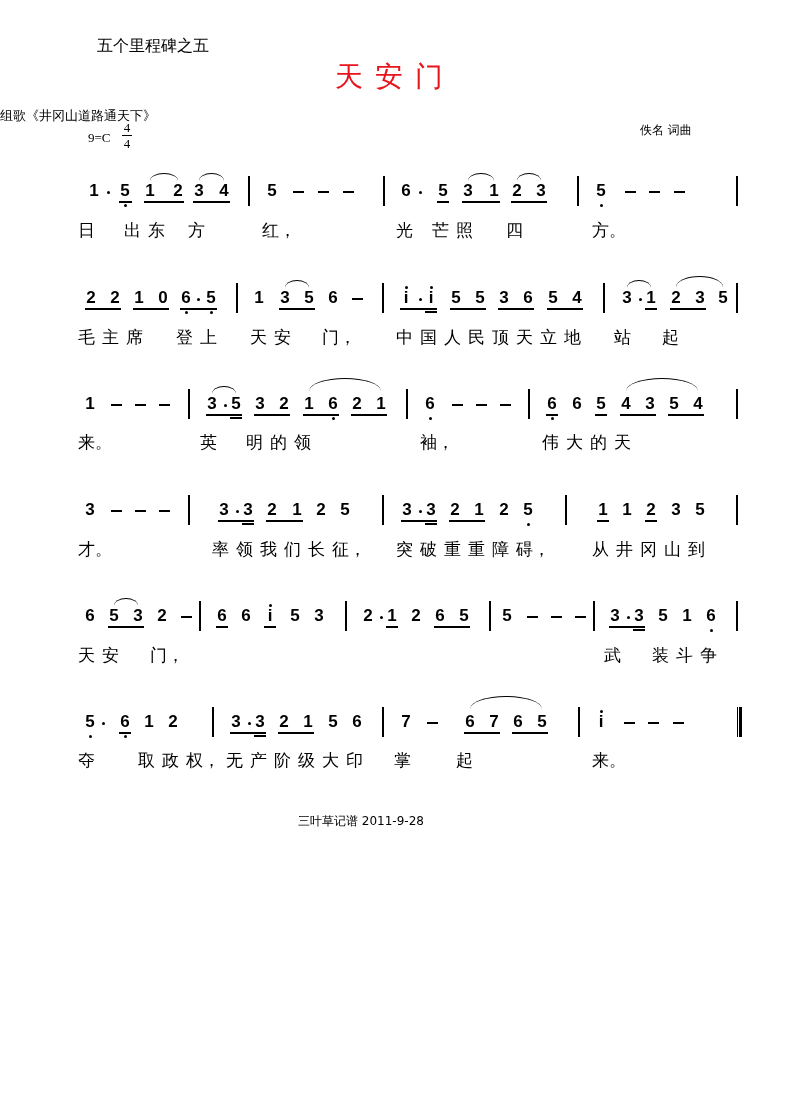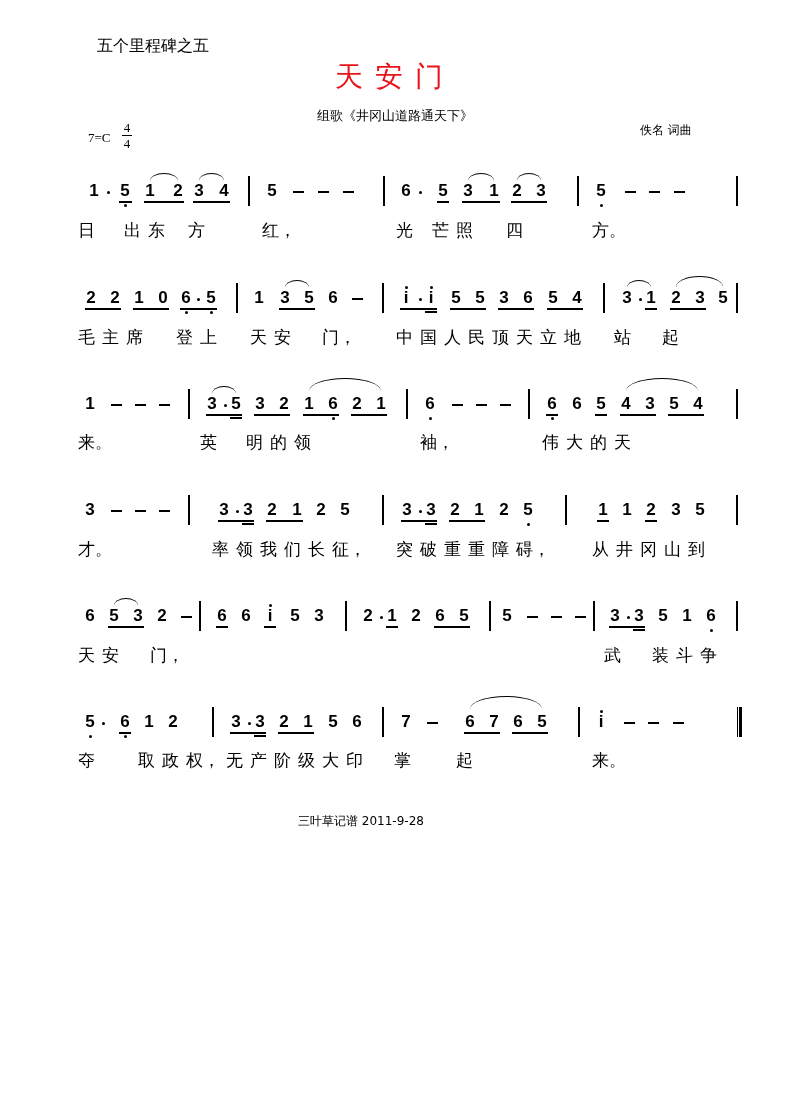--- a/index.html
+++ b/index.html
@@ -2,21 +2,21 @@
 <html><head>
 <meta charset="utf-8">
 <style>
   html, body { margin:0; padding:0; background:#ffffff; }
   body { width:790px; height:1119px; position:relative; overflow:hidden;
          font-family: "DejaVu Sans", sans-serif; color:#000; }
   .abs { position:absolute; white-space:nowrap; }
   .series { left:97px; top:36px; font-size:16px; font-family:Liberation Serif, serif; }
   .title { left:0; width:790px; top:58px; text-align:center; font-size:28px; color:#e8141b;
            letter-spacing:12px; font-family:"DejaVu Serif", serif; }
-  .subtitle { left:0; width:790px; top:107px; text-align:center; font-size:13px; }
+  .subtitle { left:0; width:790px; top:107px; text-align:left; font-size:13px; }
   .credit { left:640px; top:122px; font-size:12px; }
   .key { left:88px; top:130px; font-size:13px; font-family:"Liberation Serif", serif; }
   .timesig { position:absolute; left:120px; top:120px; width:14px; text-align:center;
              font-family:"Liberation Serif", serif; font-size:13px; line-height:15px; }
   .footer { left:298px; top:813px; font-size:12px; }
 
   .note { position:absolute; font-family:"Liberation Sans", sans-serif; font-weight:bold;
           font-size:17px; width:14px; text-align:center; line-height:18px; }
   .ul1 { position:absolute; height:1.5px; background:#000; }
   .dotb { position:absolute; width:3px; height:3px; border-radius:50%; background:#000; }
@@ -28,21 +28,21 @@
   .slur { position:absolute; border-top:1.2px solid #000; border-radius:50% 50% 0 0 / 100% 100% 0 0; height:8px; }
   .lyric { position:absolute; font-size:17px; font-family:"DejaVu Sans", sans-serif; line-height:20px; }
 </style>
 </head>
 <body>
 
 <div class="abs series">五个里程碑之五</div>
 <div class="abs title">天安门</div>
 <div class="abs subtitle">组歌《井冈山道路通天下》</div>
 <div class="abs credit">佚名 词曲</div>
-<div class="abs key">7=C</div>
+<div class="abs key">9=C</div>
 <div class="timesig">
   <div>4</div>
   <div style="border-top:1px solid #000;height:0;margin:0 2px;"></div>
   <div>4</div>
 </div>
 
 <div id="score">
     <div class="note" style="left: 87px; top: 182px;">1</div>
     <div class="aug" style="left: 106.5px; top: 191px;"></div>
     <div class="note" style="left: 118px; top: 182px;">5</div>

